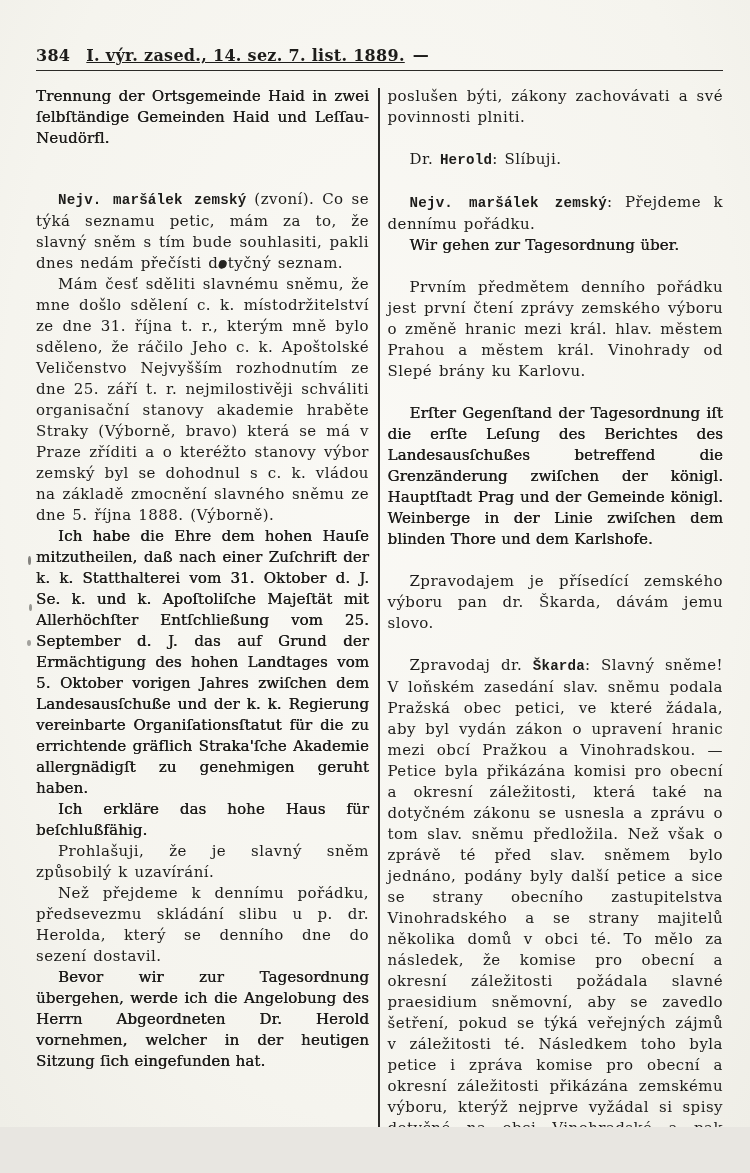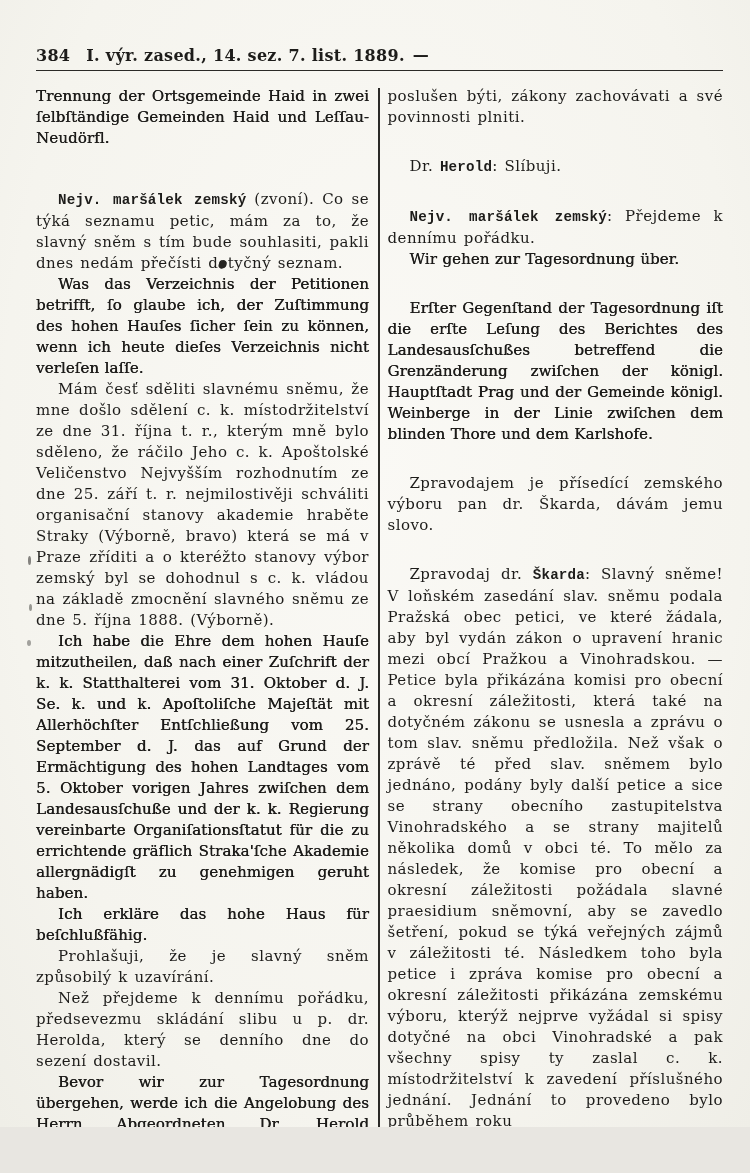--- a/index.html
+++ b/index.html
@@ -5,30 +5,30 @@
   html,body{margin:0;padding:0;}
   body{background:#e8e6e1;font-family:"DejaVu Serif",serif;}
   .page{
     position:relative;width:750px;height:1127px;overflow:hidden;
     background:#f7f6f1;
     background-image:radial-gradient(ellipse at 50% 40%, #faf9f5 0%, #f5f4ee 70%, #efeee7 100%);
     box-sizing:border-box;padding:46px 27px 0 36px;color:#1d1c1a;
   }
   .pageheader{display:flex;align-items:baseline;font-size:16px;letter-spacing:.3px;white-space:nowrap;}
   .pagenum{font-weight:700;margin-right:16px;}
-  .sess-cz{font-weight:700;}
+  .sess-cz{font-weight:700;text-decoration:underline;}
   .sess-sep{margin:0 8px;font-weight:700;}
   .header-rule{height:0;border-bottom:1.7px solid #2b2a27;margin-top:5px;}
   .columns{display:flex;margin-top:15px;align-items:stretch;}
   .col{width:333px;text-align:justify;font-size:15px;line-height:21px;}
   .col.right{flex:1;}
   .divider{width:1.5px;background:#2b2a27;margin:2px 8px 0 9px;}
   p.para{margin:0;padding:0;}
   p.indent{text-indent:22px;}
-  p.gap1{margin-top:28px;}
+  p.gap1{margin-top:21px;}
   p.gap2{margin-top:40px;}
   .antiqua{letter-spacing:.45px;word-spacing:1.5px;}
   .fraktur{letter-spacing:.1px;word-spacing:.5px;text-shadow:.35px 0 0 currentColor;}
   .bold{font-family:Liberation Mono, monospace;font-weight:700;font-size:14.2px;letter-spacing:.2px;}
   .speck{position:absolute;background:#262522;border-radius:50%;}
   .speck.s1{left:219px;top:260px;width:7px;height:9px;transform:rotate(25deg);border-radius:60% 40% 55% 45%;}
   .speck.s2{left:28px;top:556px;width:3px;height:9px;opacity:.55;}
   .speck.s3{left:29px;top:604px;width:3px;height:7px;opacity:.45;}
   .speck.s4{left:27px;top:640px;width:4px;height:6px;opacity:.4;}
 </style>
@@ -40,34 +40,34 @@
     <span class="pagenum">384</span>
     <span class="sess-cz">I. výr. zased., 14. sez. 7. list. 1889.</span>
     <span class="sess-sep">—</span>
   </div>
   <div class="header-rule"></div>
 
   <div class="columns">
     <div class="col left" id="col-left">
         <p class="para fraktur"><span>Trennung der Ortsgemeinde Haid in zwei ſelbſtändige Gemeinden Haid und Leſſau-Neudörfl.</span></p>
         <p class="para antiqua indent gap2"><span class="bold">Nejv. maršálek zemský</span><span> (zvoní). Co se týká seznamu petic, mám za to, že slavný sněm s tím bude souhlasiti, pakli dnes nedám přečísti dotyčný seznam.</span></p>
-        <p class="para fraktur indent"><span>Was das Verzeichnis der Petitionen betrifft, ſo glaube ich, der Zuſtimmung des hohen Hauſes ſicher ſein zu können, wenn ich heute dieſes Verzeichnis nicht verleſen laſſe.</span></p>
         <p class="para antiqua indent"><span>Mám česť sděliti slavnému sněmu, že mne došlo sdělení c. k. místodržitelství ze dne 31. října t. r., kterým mně bylo sděleno, že ráčilo Jeho c. k. Apoštolské Veličenstvo Nejvyšším rozhodnutím ze dne 25. září t. r. nejmilostivěji schváliti organisační stanovy akademie hraběte Straky (Výborně, bravo) která se má v Praze zříditi a o kteréžto stanovy výbor zemský byl se dohodnul s c. k. vládou na základě zmocnění slavného sněmu ze dne 5. října 1888. (Výborně).</span></p>
         <p class="para fraktur indent"><span>Ich habe die Ehre dem hohen Hauſe mitzutheilen, daß nach einer Zuſchrift der k. k. Statthalterei vom 31. Oktober d. J. Se. k. und k. Apoſtoliſche Majeſtät mit Allerhöchſter Entſchließung vom 25. September d. J. das auf Grund der Ermächtigung des hohen Landtages vom 5. Oktober vorigen Jahres zwiſchen dem Landesausſchuße und der k. k. Regierung vereinbarte Organiſationsſtatut für die zu errichtende gräflich Straka'ſche Akademie allergnädigſt zu genehmigen geruht haben.</span></p>
         <p class="para fraktur indent"><span>Ich erkläre das hohe Haus für beſchlußfähig.</span></p>
         <p class="para antiqua indent"><span>Prohlašuji, že je slavný sněm způsobilý k uzavírání.</span></p>
         <p class="para antiqua indent"><span>Než přejdeme k dennímu pořádku, předsevezmu skládání slibu u p. dr. Herolda, který se denního dne do sezení dostavil.</span></p>
         <p class="para fraktur indent"><span>Bevor wir zur Tagesordnung übergehen, werde ich die Angelobung des Herrn Abgeordneten Dr. Herold vornehmen, welcher in der heutigen Sitzung ſich eingefunden hat.</span></p>
       </div>
     <div class="divider"></div>
     <div class="col right" id="col-right">
         <p class="para antiqua"><span>poslušen býti, zákony zachovávati a své povinnosti plniti.</span></p>
         <p class="para antiqua indent gap1"><span>Dr. </span><span class="bold">Herold</span><span>: Slíbuji.</span></p>
         <p class="para antiqua indent gap1"><span class="bold">Nejv. maršálek zemský</span><span>: Přejdeme k dennímu pořádku.</span></p>
         <p class="para fraktur indent"><span>Wir gehen zur Tagesordnung über.</span></p>
+        <p class="para antiqua indent gap1"><span>Prvním předmětem denního pořádku jest první čtení zprávy zemského výboru o změně hranic mezi král. hlav. městem Prahou a městem král. Vinohrady od Slepé brány ku Karlovu.</span></p>
         <p class="para fraktur indent gap1"><span>Erſter Gegenſtand der Tagesordnung iſt die erſte Leſung des Berichtes des Landesausſchußes betreffend die Grenzänderung zwiſchen der königl. Hauptſtadt Prag und der Gemeinde königl. Weinberge in der Linie zwiſchen dem blinden Thore und dem Karlshofe.</span></p>
         <p class="para antiqua indent gap1"><span>Zpravodajem je přísedící zemského výboru pan dr. Škarda, dávám jemu slovo.</span></p>
         <p class="para antiqua indent gap1"><span>Zpravodaj dr. </span><span class="bold">Škarda</span><span>: Slavný sněme! V loňském zasedání slav. sněmu podala Pražská obec petici, ve které žádala, aby byl vydán zákon o upravení hranic mezi obcí Pražkou a Vinohradskou. — Petice byla přikázána komisi pro obecní a okresní záležitosti, která také na dotyčném zákonu se usnesla a zprávu o tom slav. sněmu předložila. Než však o zprávě té před slav. sněmem bylo jednáno, podány byly další petice a sice se strany obecního zastupitelstva Vinohradského a se strany majitelů několika domů v obci té. To mělo za následek, že komise pro obecní a okresní záležitosti požádala slavné praesidium sněmovní, aby se zavedlo šetření, pokud se týká veřejných zájmů v záležitosti té. Následkem toho byla petice i zpráva komise pro obecní a okresní záležitosti přikázána zemskému výboru, kterýž nejprve vyžádal si spisy dotyčné na obci Vinohradské a pak všechny spisy ty zaslal c. k. místodržitelství k zavedení příslušného jednání. Jednání to provedeno bylo průběhem roku</span></p>
       </div>
   </div>
 
   <div class="speck s1"></div>
   <div class="speck s2"></div>
   <div class="speck s3"></div>
   <div class="speck s4"></div>

